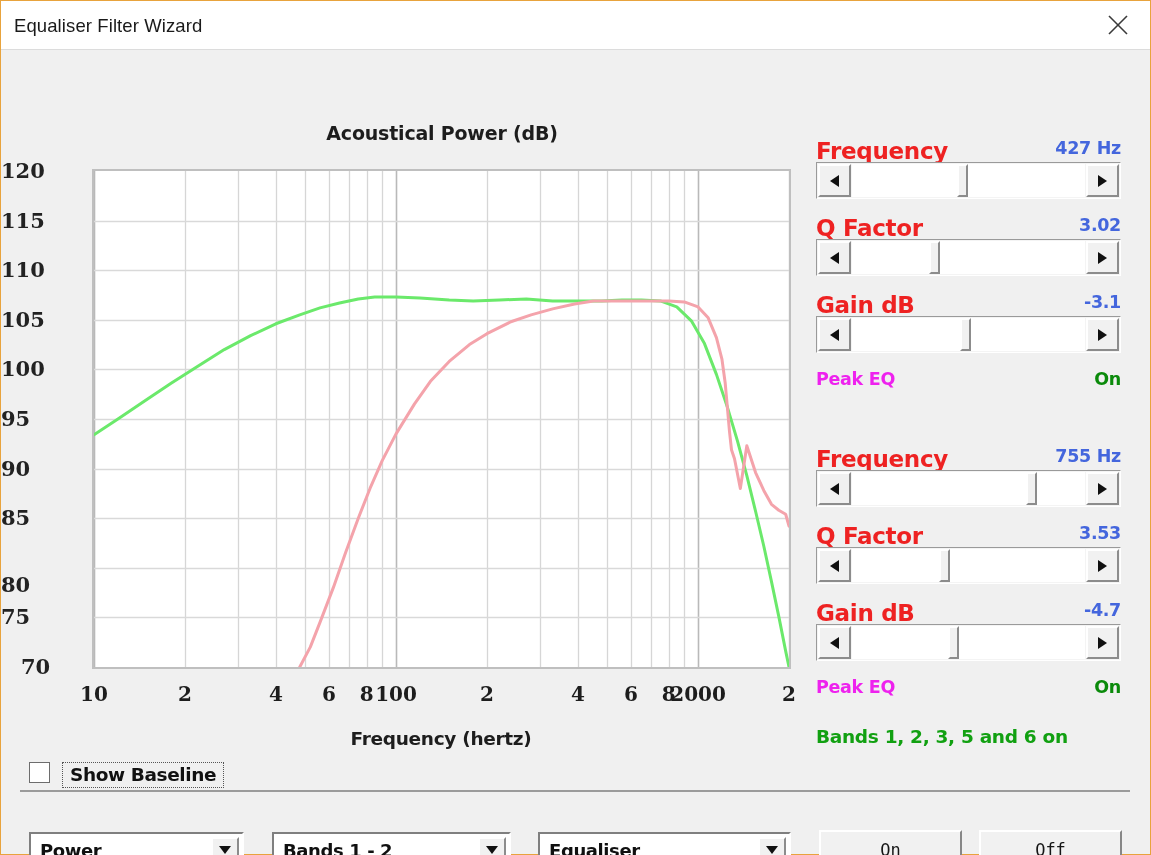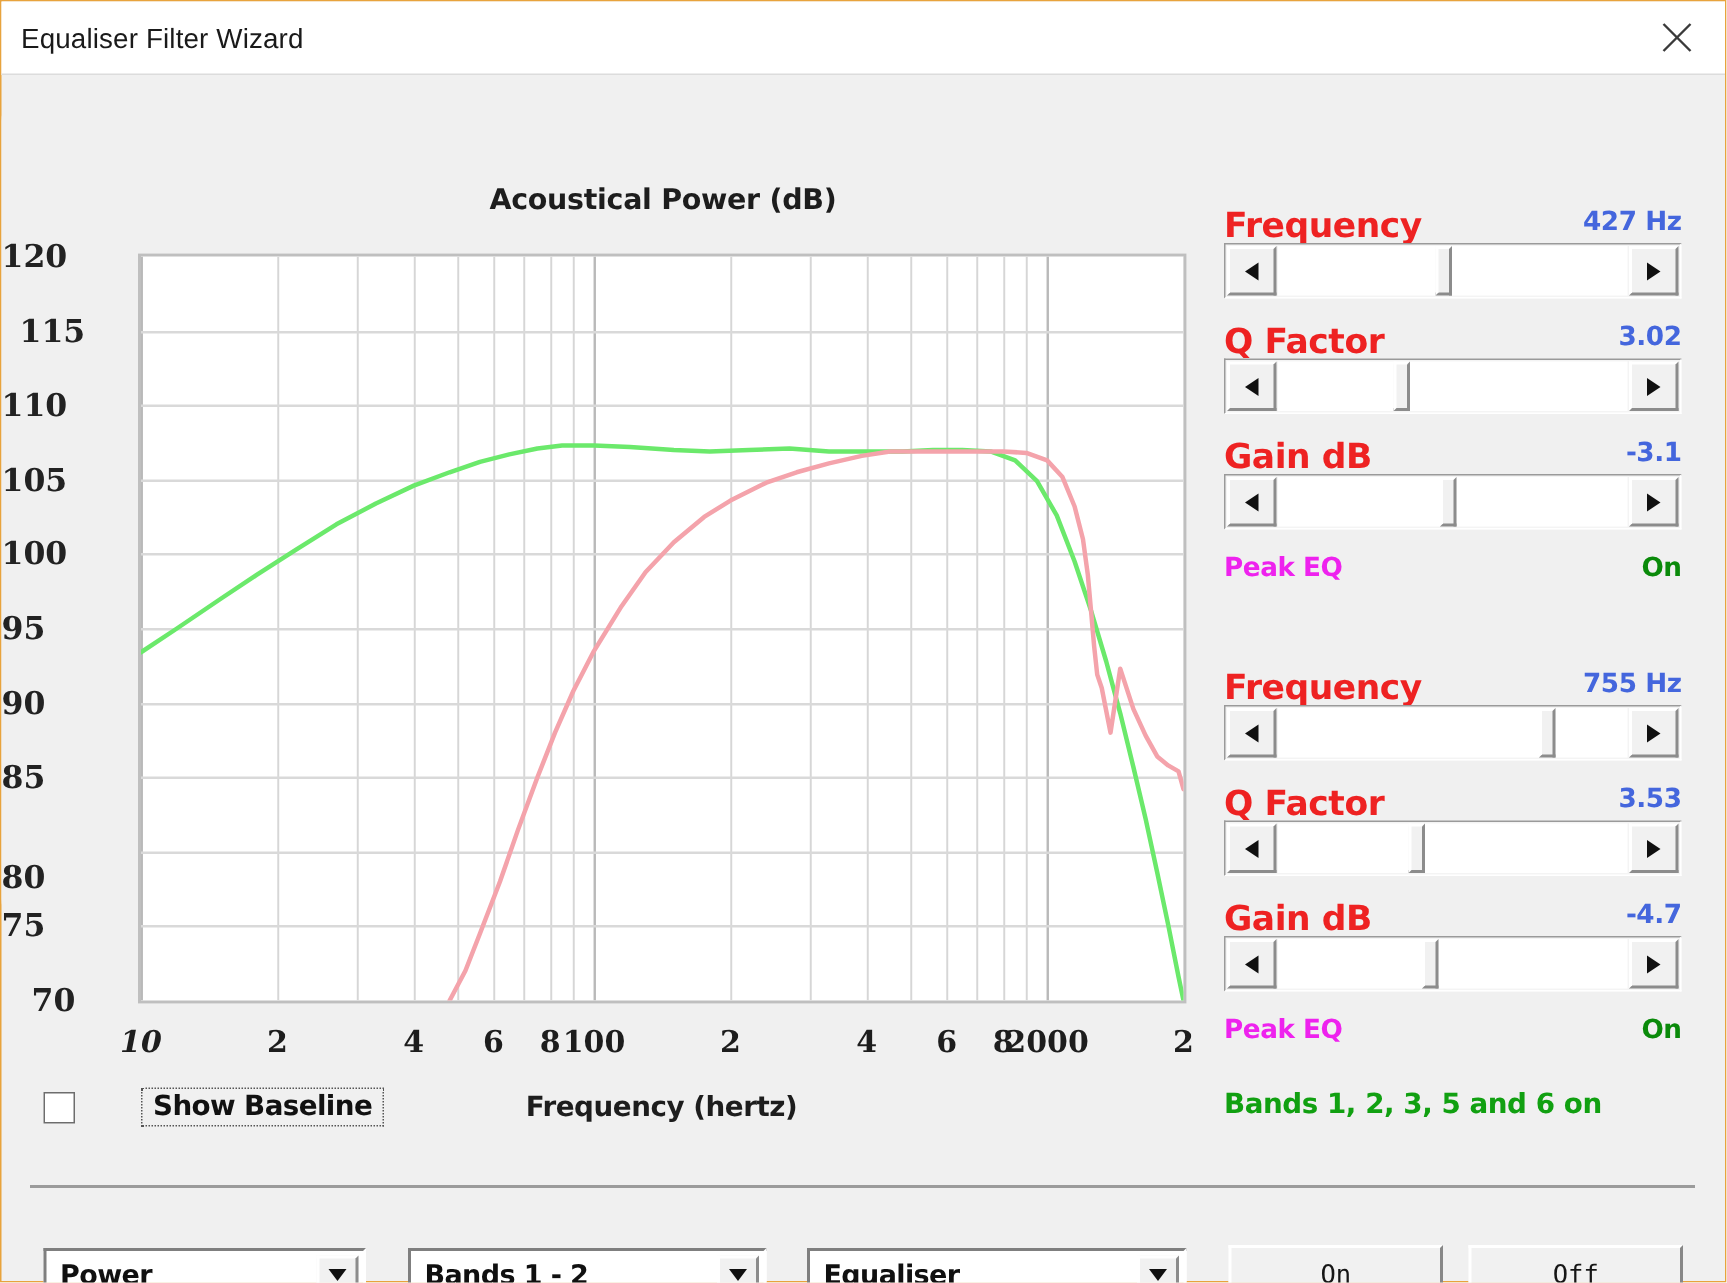--- a/index.html
+++ b/index.html
@@ -114,24 +114,23 @@
     font-weight: bold;
     font-size: 18.5px;
     color: #1d1d1d;
     letter-spacing: -0.3px;
   }
 
   
   .cb-row {
     position: absolute;
     left: 28px;
-    top: 675px;
+    top: 712px;
     display: flex;
-    align-items: center;
-    gap: 32px;
+    align-items: flex-start;
   }
   .cb-box {
     width: 21px;
     height: 21px;
     background: #ffffff;
     border: 1px solid #6d6d6d;
     box-sizing: border-box;
   }
   .cb-label {
     margin-left: 12px;
@@ -380,33 +379,33 @@
           <line x1="0" y1="149.5" x2="695" y2="149.5" stroke="#d9d9d9" stroke-width="1.6"></line>
           <line x1="0" y1="99.5" x2="695" y2="99.5" stroke="#d9d9d9" stroke-width="1.6"></line>
           <line x1="0" y1="50.5" x2="695" y2="50.5" stroke="#d9d9d9" stroke-width="1.6"></line>
           <path d="M0.00,263.87 L23.92,248.00 L53.19,228.16 L77.10,212.29 L103.42,195.42 L130.29,178.56 L156.61,164.67 L181.85,152.77 L205.76,143.84 L225.98,136.90 L245.53,131.94 L264.30,127.97 L280.72,125.98 L302.04,125.98 L325.95,126.98 L355.23,128.96 L379.14,129.95 L405.46,128.96 L432.33,127.97 L458.65,129.95 L483.88,129.95 L507.80,129.95 L528.02,128.96 L547.57,128.96 L566.34,129.95 L582.76,135.90 L597.35,149.79 L610.48,172.61 L622.41,203.36 L633.35,236.10 L643.44,269.82 L652.82,304.54 L661.56,340.26 L669.77,374.98 L677.48,410.69 L684.77,445.41 L691.68,480.13 L695.00,496.00 " fill="none" stroke="#6BE96B" stroke-width="3" stroke-linejoin="round" stroke-linecap="round"></path>
           <path d="M205.76,496.00 L216.26,476.16 L225.98,451.36 L239.33,416.64 L251.45,381.92 L264.30,347.20 L276.01,317.44 L288.22,289.66 L302.04,262.88 L320.37,233.12 L336.45,210.30 L355.23,190.46 L375.45,173.60 L392.96,162.69 L416.88,150.78 L437.10,143.84 L458.65,137.89 L480.56,132.93 L499.33,129.95 L518.30,129.95 L537.07,129.95 L557.29,129.95 L574.81,129.95 L590.26,130.94 L604.08,135.90 L614.17,146.82 L622.41,166.66 L627.99,188.48 L631.23,212.29 L633.35,236.10 L635.43,259.90 L637.48,278.75 L640.50,287.68 L646.33,317.44 L652.82,274.78 L661.56,301.57 L669.77,319.42 L677.48,333.31 L684.77,339.26 L691.68,343.23 L695.00,355.14 " fill="none" stroke="#F4A3AB" stroke-width="3" stroke-linejoin="round" stroke-linecap="round"></path>
         </svg>
     </div>
 
     <div class="ylabels">
         <div class="ylabel" style="left: 0px; top: 108px;">120</div>
-        <div class="ylabel" style="left: 0px; top: 157.6px; padding-left: 12px;">115</div>
+        <div class="ylabel" style="left: 0px; top: 157.6px;">115</div>
         <div class="ylabel" style="left: 0px; top: 207.2px;">110</div>
         <div class="ylabel" style="left: 0px; top: 256.8px;">105</div>
         <div class="ylabel" style="left: 0px; top: 306.4px;">100</div>
         <div class="ylabel" style="left: 0px; top: 356px;">95</div>
         <div class="ylabel" style="left: 0px; top: 405.6px;">90</div>
         <div class="ylabel" style="left: 0px; top: 455.2px;">85</div>
         <div class="ylabel" style="left: 0px; top: 504.8px; margin-top: 17px;">80</div>
         <div class="ylabel" style="left: 0px; top: 554.4px;">75</div>
         <div class="ylabel" style="left: 0px; top: 604px; margin-left: 20px;">70</div>
       </div>
     <div class="xlabels">
-        <div class="xlabel" style="width: 60px; left: 63px; font-style: italic;">10</div>
+        <div class="xlabel" style="width: 60px; left: 63px;">10</div>
         <div class="xlabel" style="width: 60px; left: 153.923px;">2</div>
         <div class="xlabel" style="width: 60px; left: 244.845px;">4</div>
         <div class="xlabel" style="width: 60px; left: 298.032px;">6</div>
         <div class="xlabel" style="width: 60px; left: 335.768px;">8</div>
         <div class="xlabel" style="width: 60px; left: 365.039px;">100</div>
         <div class="xlabel" style="width: 60px; left: 455.961px;">2</div>
         <div class="xlabel" style="width: 60px; left: 546.884px;">4</div>
         <div class="xlabel" style="width: 60px; left: 600.07px;">6</div>
         <div class="xlabel" style="width: 60px; left: 637.807px;">8</div>
         <div class="xlabel" style="width: 60px; left: 667.077px;">2000</div>

